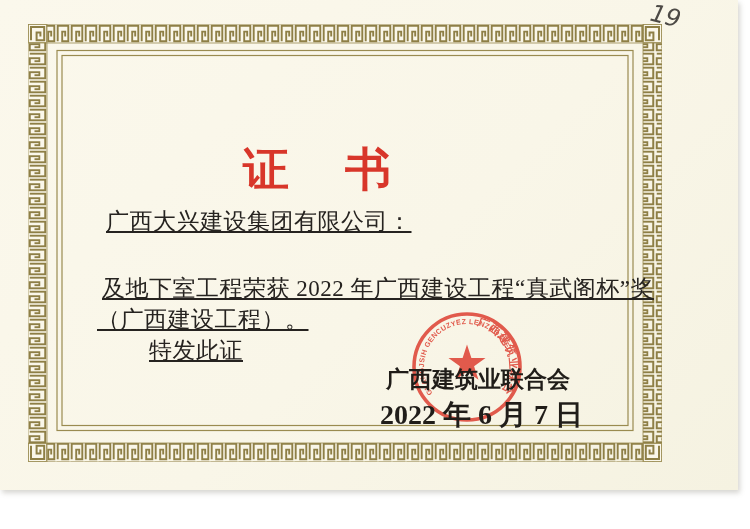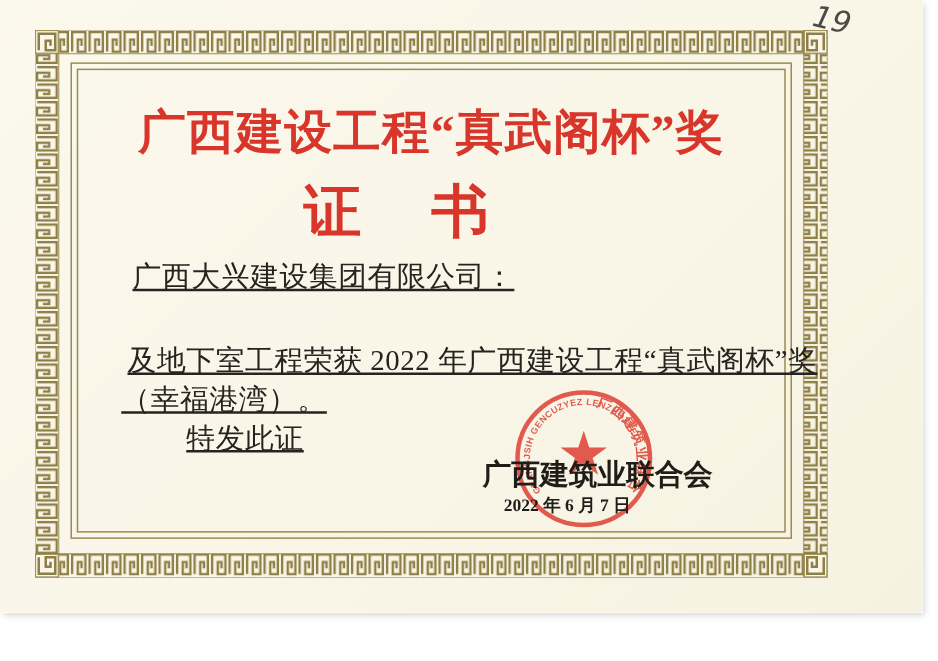--- a/index.html
+++ b/index.html
@@ -41,22 +41,22 @@
   .body-block div{white-space:nowrap;text-decoration:underline;}
   .recipient{text-indent:9px;}
   .indent2{text-indent:52px;}
   .indent-small{text-indent:5px;margin-top:36px;}
   .issuer{
     position:absolute;left:378px;top:364px;width:200px;
     text-align:center;font-size:23px;font-weight:bold;
     color:#201d19;white-space:nowrap;z-index:3;
   }
   .issue-date{
-    position:absolute;left:403px;top:396px;width:190px;
-    text-align:left;font-size:14px;font-weight:600;
+    position:absolute;left:380px;top:396px;width:190px;
+    text-align:left;font-size:28px;font-weight:600;
     color:#201d19;white-space:nowrap;z-index:3;
   }
   .seal{
     position:absolute;left:402px;top:302px;z-index:2;
   }
 </style>
 </head>
 <body>
 
 <div class="paper">
@@ -92,27 +92,26 @@
       <rect x="0.5" y="0.5" width="18" height="18" fill="#faf7ea" stroke="#9a8b50" stroke-width="0.8"></rect>
       <path d="M3,16.2 L3,3 L16.2,3 L16.2,16.2 L8.6,16.2 L8.6,8.6 L12.4,8.6 L12.4,12.6" fill="none" stroke="#8e7f46" stroke-width="2"></path>
     </g>
 
     <rect x="29" y="26.5" width="576" height="380" fill="none" stroke="#9a8b50" stroke-width="1.2"></rect>
     <rect x="34" y="31.5" width="566" height="370" fill="none" stroke="#9a8b50" stroke-width="1.2"></rect>
   </svg>
 
   <div class="hand-number">19</div>
 
-  <div class="cert-title">广西建设工程“真武阁杯”奖</div>
   <div class="cert-subtitle">证书</div>
 
   <div class="body-block">
     <div class="recipient">广西大兴建设集团有限公司：</div>
     <div class="indent-small">及地下室工程荣获 2022 年广西建设工程“真武阁杯”奖</div>
-    <div>（幸福港湾）。</div>
+    <div>（广西建设工程）。</div>
     <div class="indent2">特发此证</div>
   </div>
 
   <svg class="seal" width="130" height="130" viewBox="0 0 130 130">
     <g opacity="0.82">
       <circle cx="65" cy="65" r="53" fill="none" stroke="#dc392b" stroke-width="3.6"></circle>
       <path id="sealArc" d="M32.1,92.6 A43,43 0 1 1 97.9,92.6" fill="none"></path>
       <text fill="#dc392b" font-family="Liberation Sans, sans-serif" font-size="7.2" font-weight="bold" letter-spacing="0.35">
         <textPath href="#sealArc" startOffset="1%">GVANGJSIH GENCUZYEZ LENZHOZVEI</textPath>
       </text>

